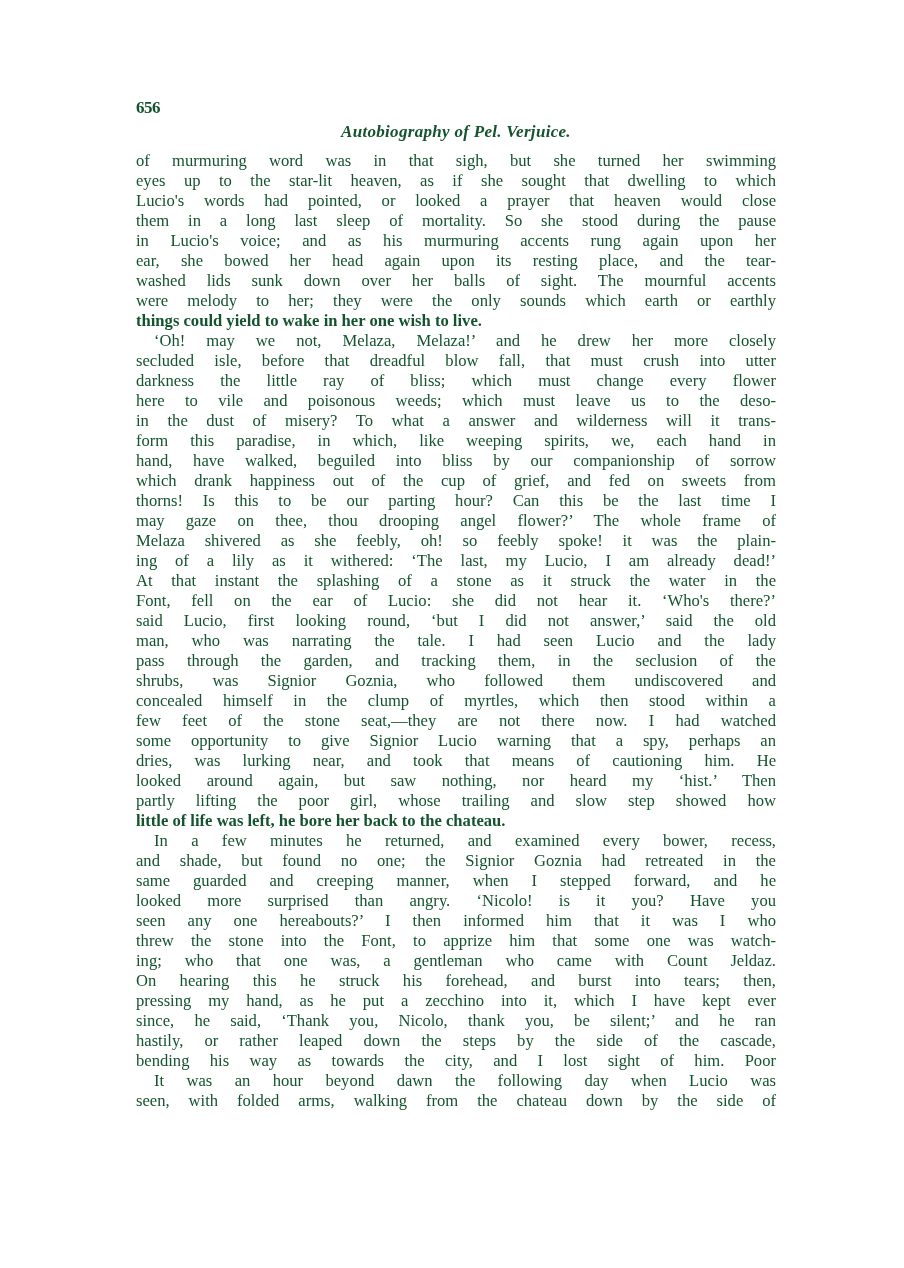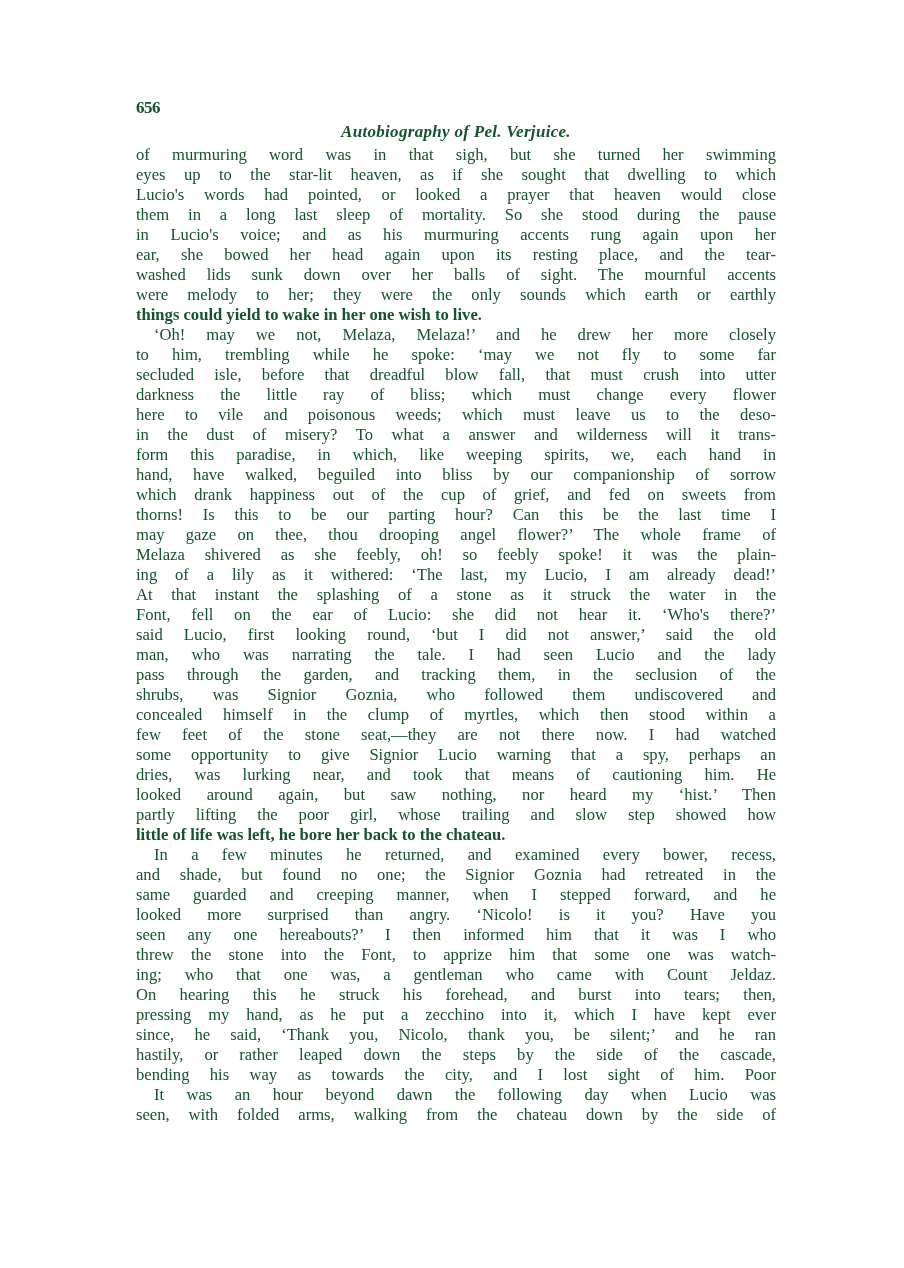--- a/index.html
+++ b/index.html
@@ -11,21 +11,21 @@
   }
   .running-head { position: relative; height: 30px; }
   .page-number {
     position: absolute; left: 0; top: 2px;
     font-weight: bold; font-size: 17px; letter-spacing: -0.5px;
   }
   .running-title {
     position: absolute; left: 0; right: 0; top: 2px; text-align: center;
     font-style: italic; font-weight: bold; font-size: 17px; letter-spacing: 0.3px; margin-top: 24px;
   }
-  .body-text { margin-top: 19px; }
+  .body-text { margin-top: 25px; }
   .line {
     display: block; height: 20px; line-height: 20px; font-size: 16.6px;
     text-align: justify; text-align-last: justify; white-space: nowrap;
     overflow: visible;
   }
   .line.indent { padding-left: 18px; }
   .line.last { text-align-last: left; font-weight: bold; }
 </style>
 </head>
 <body>
@@ -42,21 +42,20 @@
         <span class="line">Lucio's words had pointed, or looked a prayer that heaven would close</span>
         <span class="line">them in a long last sleep of mortality.  So she stood during the pause</span>
         <span class="line">in Lucio's voice; and as his murmuring accents rung again upon her</span>
         <span class="line">ear, she bowed her head again upon its resting place, and the tear-</span>
         <span class="line">washed lids sunk down over her balls of sight.  The mournful accents</span>
         <span class="line">were melody to her; they were the only sounds which earth or earthly</span>
         <span class="line last">things could yield to wake in her one wish to live.</span>
       </div>
       <div class="paragraph">
         <span class="line indent">‘Oh! may we not, Melaza, Melaza!’ and he drew her more closely</span>
-        <span class="line">to him, trembling while he spoke: ‘may we not fly to some far</span>
         <span class="line">secluded isle, before that dreadful blow fall, that must crush into utter</span>
         <span class="line">darkness the little ray of bliss; which must change every flower</span>
         <span class="line">here to vile and poisonous weeds; which must leave us to the deso-</span>
         <span class="line">in the dust of misery?  To what a answer and wilderness will it trans-</span>
         <span class="line">form this paradise, in which, like weeping spirits, we, each hand in</span>
         <span class="line">hand, have walked, beguiled into bliss by our companionship of sorrow</span>
         <span class="line">which drank happiness out of the cup of grief, and fed on sweets from</span>
         <span class="line">thorns!  Is this to be our parting hour?  Can this be the last time I</span>
         <span class="line">may gaze on thee, thou drooping angel flower?’  The whole frame of</span>
         <span class="line">Melaza shivered as she feebly, oh! so feebly spoke! it was the plain-</span>

